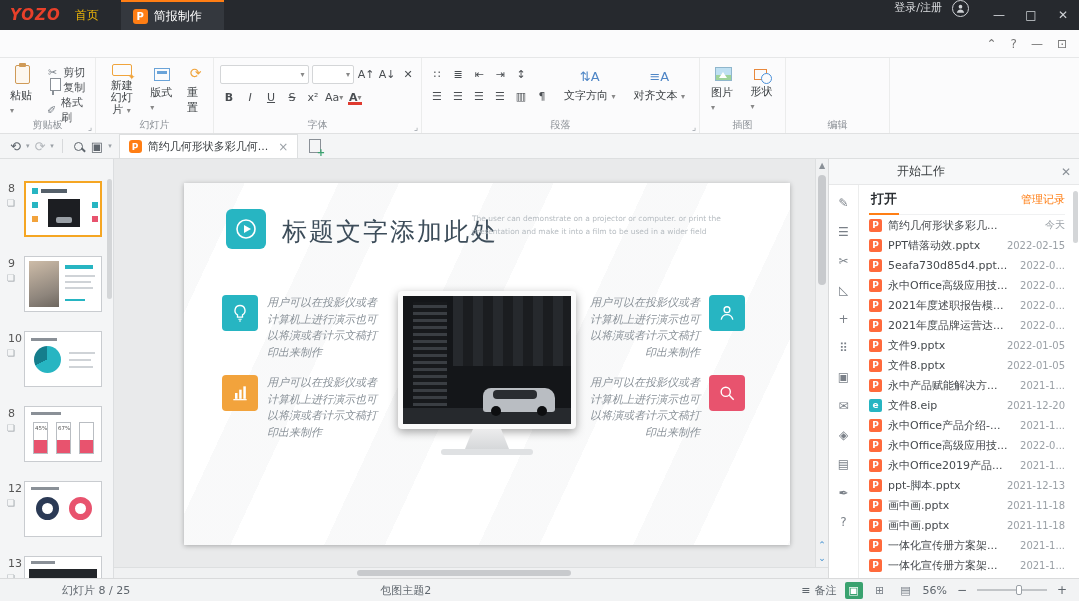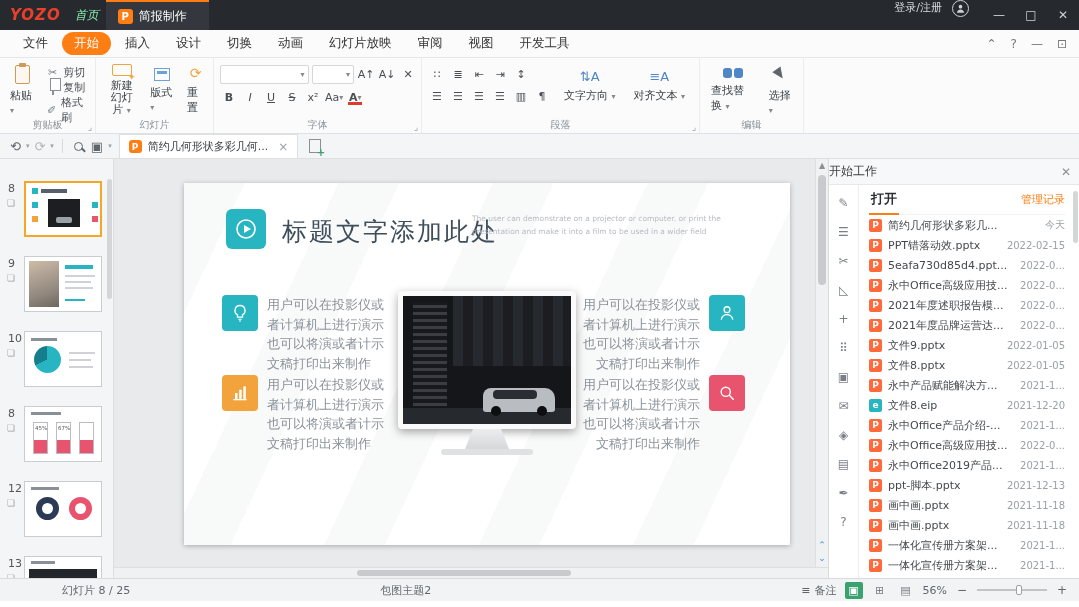--- a/index.html
+++ b/index.html
@@ -2,21 +2,21 @@
 <html><head>
 <meta charset="utf-8">
 <style>
   * { margin:0; padding:0; box-sizing:border-box; }
   html,body { width:1079px; height:607px; font-family:"DejaVu Sans","Liberation Sans",sans-serif; }
   .window { width:1079px; height:601px; display:flex; flex-direction:column; background:#fff; overflow:hidden; }
 
   
   .titlebar { height:30px; background:#26292e; display:flex; align-items:center; color:#d8dadd; font-size:12px; flex:0 0 auto; }
   .logo { color:#e8402a; font-weight:bold; font-style:italic; font-size:15px; margin:0 8px 0 10px; letter-spacing:1px; }
-  .home-btn { color:#86efac; margin-right:1px; padding:4px 6px;font-style:italic; }
+  .home-btn { color:#eab308; margin-right:16px; padding:4px 6px; }
   .app-tab { height:30px; display:flex; align-items:center; gap:6px; background:#34383e; padding:0 22px 0 12px; color:#fff; border-top:2px solid #ff7e14; }
   .p-icon { width:15px; height:15px; background:#ff7e14; border-radius:3px; color:#fff; font-size:10px; font-weight:bold; display:flex; align-items:center; justify-content:center; }
   .tb-right { margin-left:auto; display:flex; }
   .login { font-size:11px; margin-right:10px; }
   .avatar { width:17px; height:17px; border:1px solid #cfd2d6; border-radius:50%; margin-right:14px; display:flex; align-items:center; justify-content:center; }
   .win-btn { width:32px; height:30px; display:flex; align-items:center; justify-content:center; font-size:12px; color:#cfd2d6; }
 
   
   .menubar { height:28px; background:#fbfbfc; display:flex; align-items:center; font-size:12.5px; color:#333; border-bottom:1px solid #e6e7e8; padding-left:10px; flex:0 0 auto; }
   .menubar-items { display:flex; align-items:center; }
@@ -112,21 +112,21 @@
   .canvas { flex:1; position:relative; overflow:hidden; }
   .slide { position:absolute; left:70px; top:24px; width:606px; height:362px; background:
     repeating-linear-gradient(115deg, rgba(130,140,150,0.05) 0 55px, transparent 55px 140px), #fff;
     box-shadow:0 1px 5px rgba(0,0,0,.28); overflow:hidden; }
   .play-box { position:absolute; left:42px; top:26px; width:40px; height:40px; background:#27b5c2; border-radius:6px; display:flex; align-items:center; justify-content:center; }
   .slide-title { position:absolute; left:98px; top:32px; font-size:25px; color:#3d4d5a; letter-spacing:2px; }
   .slide-sub { position:absolute; left:288px; top:30px; width:292px; font-size:7.5px; color:#b6bcc1; line-height:1.7; }
   .feature { position:absolute; display:flex; gap:9px; }
   .f-icon { width:36px; height:36px; border-radius:4px; display:flex; align-items:center; justify-content:center; flex:0 0 auto; }
   .f-icon.teal { background:#27b5c2; } .f-icon.amber { background:#f2a33c; } .f-icon.pink { background:#e8536e; }
-  .f-text { width:120px; font-size:13px; color:#8a9299; line-height:1.5; }
+  .f-text { width:120px; font-size:11px; color:#8a9299; line-height:1.5;font-style:italic; }
   .f-text.right { text-align:right; }
   .f-tl { left:38px; top:112px; } .f-bl { left:38px; top:192px; }
   .f-tr { left:396px; top:112px; } .f-br { left:396px; top:192px; }
   .monitor { position:absolute; left:214px; top:108px; width:178px; }
   .screen { width:178px; height:138px; background:#141619; border:5px solid #fafafa; border-radius:4px; box-shadow:0 3px 10px rgba(0,0,0,.35); position:relative; overflow:hidden; }
   .ph-fence { position:absolute; left:10px; top:6px; width:34px; height:104px; background:repeating-linear-gradient(0deg,#3a3e43 0 3px,#17191c 3px 7px); }
   .ph-bldg { position:absolute; left:50px; top:0; right:0; height:70px; background:repeating-linear-gradient(90deg,#26292d 0 10px,#1b1d20 10px 20px); }
   .ph-road { position:absolute; left:0; right:0; bottom:0; height:16px; background:#26292d; }
   .ph-car { position:absolute; right:16px; bottom:12px; width:72px; height:24px; background:#b9bdc2; border-radius:8px 10px 3px 3px; }
   .ph-car::before { content:""; position:absolute; left:10px; top:2px; width:44px; height:9px; background:#2a2d31; border-radius:4px; }
@@ -137,21 +137,21 @@
   .vs-thumb { position:absolute; left:2px; right:2px; top:16px; height:110px; background:#c8cacd; border-radius:4px; }
   .vs-up { position:absolute; top:2px; left:0; right:0; text-align:center; font-size:8px; color:#8a9097; }
   .vs-nav { position:absolute; bottom:4px; left:0; right:0; display:flex; flex-direction:column; align-items:center; gap:3px; color:#3d8fd1; font-size:9px; }
   .h-scroll { height:11px; background:#f0f1f2; border-top:1px solid #dddfe0; position:relative; flex:0 0 auto; }
   .hs-thumb { position:absolute; left:34%; width:30%; top:2px; height:6px; background:#c8cacd; border-radius:3px; }
   .notes { height:19px; background:#fff; border-top:1px solid #d9dadb; font-size:11px; color:#8a9097; line-height:18px; padding-left:10px; flex:0 0 auto; }
 
   
   .right-panel { width:251px; border-left:1px solid #d9dadb; display:flex; flex-direction:column; background:#fff; flex:0 0 auto; }
   .panel-header { height:26px; background:#f7f8f9; border-bottom:1px solid #e7e8e9; display:flex; align-items:center; font-size:12px; color:#3c4043; flex:0 0 auto; }
-  .panel-title { }
+  .panel-title { margin-left:68px; }
   .panel-close { margin-left:auto; margin-right:8px; color:#8a9097; font-size:12px; }
   .panel-body { flex:1; display:flex; min-height:0; position:relative; }
   .strip { width:30px; border-right:1px solid #eceded; display:flex; flex-direction:column; align-items:center; padding-top:8px; gap:9px; flex:0 0 auto; }
   .strip-icon { width:20px; height:20px; display:flex; align-items:center; justify-content:center; font-size:12px; color:#7a8088; }
   .file-area { flex:1; min-width:0; padding:0 14px 0 10px; }
   .file-header { height:30px; display:flex; align-items:center; border-bottom:1px solid #f0f1f2; }
   .open-tab { font-size:13px; color:#2b2f33; font-weight:bold; border-bottom:2px solid #ff7e14; padding:5px 2px; }
   .manage-link { margin-left:auto; font-size:11px; color:#ff7e14; }
   .file-row { height:20px; display:flex; align-items:center; gap:6px; }
   .f-ic { width:13px; height:13px; border-radius:2px; background:#ff6a3c; color:#fff; font-size:9px; font-weight:bold; display:flex; align-items:center; justify-content:center; flex:0 0 auto; }
@@ -193,42 +193,20 @@
             <path d="M4 21c1-5 5-7 8-7s7 2 8 7z" fill="#cfd2d6"></path>
           </svg>
       </span>
       <span class="win-btn">—</span>
       <span class="win-btn">□</span>
       <span class="win-btn close">✕</span>
     </div>
   </div>
 
   <div class="menubar">
-    <div class="menubar-items">
-
-        <span class="menu-item">文件</span>
-
-        <span class="menu-item active">开始</span>
-
-        <span class="menu-item">插入</span>
-
-        <span class="menu-item">设计</span>
-
-        <span class="menu-item">切换</span>
-
-        <span class="menu-item">动画</span>
-
-        <span class="menu-item">幻灯片放映</span>
-
-        <span class="menu-item">审阅</span>
-
-        <span class="menu-item">视图</span>
-
-        <span class="menu-item">开发工具</span>
-      </div>
     <div class="mb-right">
       <span>⌃</span>
       <span>?</span>
       <span>—</span>
       <span>⊡</span>
     </div>
   </div>
 
   <div class="ribbon">
 
@@ -326,32 +304,35 @@
           <span><span>文字方向</span> <span class="caret">▾</span></span>
         </div>
         <div class="stack-btn">
           <span style="color:#4f86c6;font-size:13px">≡A</span>
           <span><span>对齐文本</span> <span class="caret">▾</span></span>
         </div>
       </div>
       <div class="glabel"><span>段落</span><span class="launcher">⌟</span></div>
     </div>
 
-
-    <div class="rgroup" style="width:104px">
+    <div class="rgroup" style="width:86px">
       <div class="rbody" style="justify-content:center">
         <div class="stack-btn">
-          <span class="i-binoc"></span>
-          <span><span>查找替换</span> <span class="caret">▾</span></span>
+          <span class="i-pic"></span>
+          <span><span>图片</span> <span class="caret">▾</span></span>
         </div>
         <div class="stack-btn">
-          <span class="i-cursor"></span>
-          <span><span>选择</span> <span class="caret">▾</span></span>
-        </div>
-      </div>
+          <span class="i-shape"></span>
+          <span><span>形状</span> <span class="caret">▾</span></span>
+        </div>
+      </div>
+      <div class="glabel"><span>插图</span></div>
+    </div>
+
+    <div class="rgroup" style="width:104px">
       <div class="glabel"><span>编辑</span></div>
     </div>
 
   </div>
 
   <div class="doctabbar">
     <span class="dt-icon">⟲</span>
       <span class="dt-caret">▾</span>
     <span class="dt-icon" style="color:#b5b9bd">⟳</span>
       <span class="dt-caret">▾</span>

